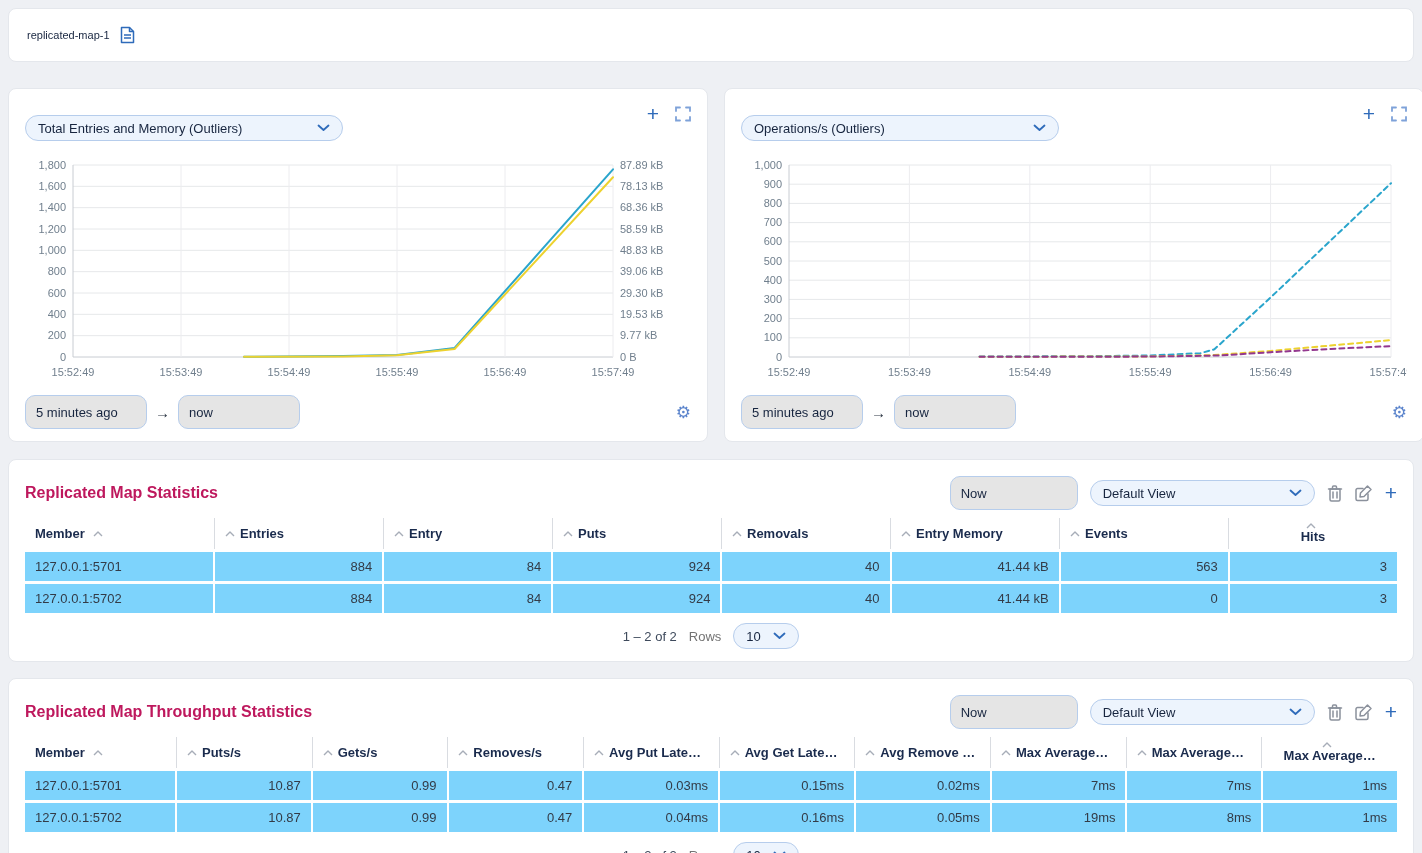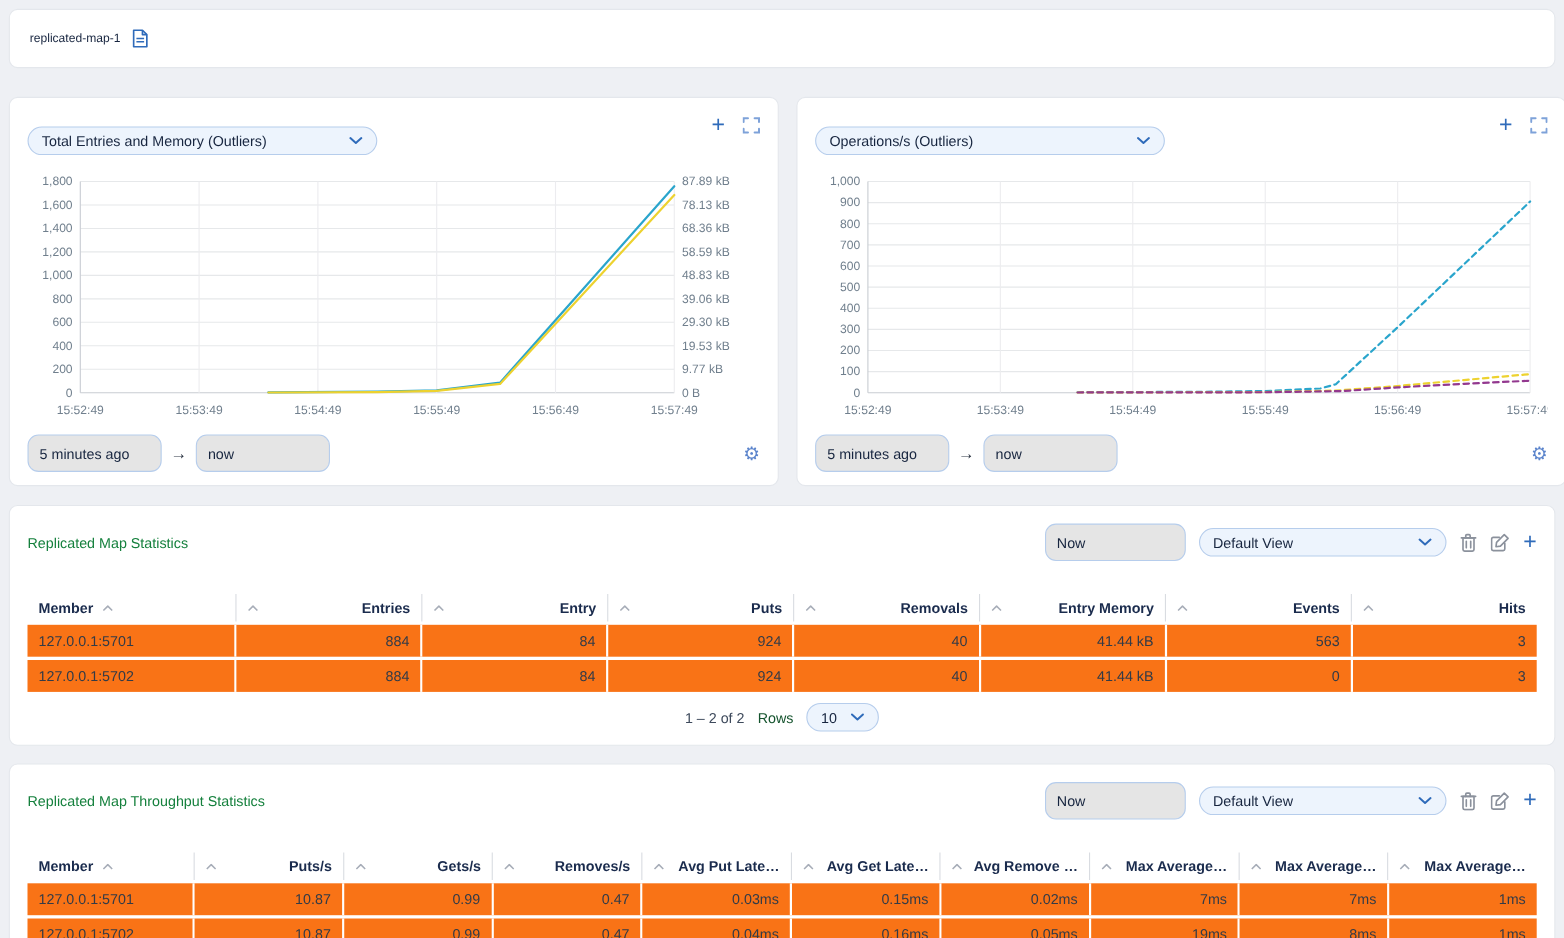--- a/index.html
+++ b/index.html
@@ -42,53 +42,53 @@
     background:#e5e5e5; border:1px solid #b6cdec; border-radius:10px;
     height:25px; width:122px; padding:16px 10px; font-size:13px; color:#17253f;
     font-family:"Liberation Sans", sans-serif; outline:none;
   }
   .arrow-glyph { margin:0 8px; color:#2b3442; font-size:15px; }
   .foot-spacer { flex:1; }
   .gear { color:#5b84cc; font-size:17px; cursor:pointer; line-height:1; }
   
   .table-card { padding:16px 16px 12px 16px; margin-bottom:16px; }
   .table-head { display:flex; align-items:center; }
-  .table-title { font-size:13px; color:#15803d; }
+  .table-title { font-size:16px; color:#be185d;font-weight:bold; }
   .table-head .spacer { flex:1; }
   .controls { display:flex; align-items:center; gap:12px; }
   .now-pill { width:128px; border-radius:10px; }
   .view-select { width:225px; border-radius:15px; cursor:pointer; }
   .icon-btn { display:inline-flex; cursor:pointer; }
   
-  .dtable { margin-top:30px; font-size:13px; }
+  .dtable { margin-top:8px; font-size:13px; }
   .tr { display:flex; }
   .th {
     font-weight:bold; color:#1a2b4d; padding:5px 10px;
     display:flex; align-items:center; border-right:1px solid #d9dce1;
   }
-  .th:last-child { border-right:none; }
-  .th.num { justify-content:space-between; }
+  .th:last-child { border-right:none;flex-direction:column; }
+  .th.num { justify-content:flex-start; }
   .caret { display:inline-flex; }
   .th.num .caret { margin-right:5px; }
   .th.mem .caret { margin-left:8px; }
   .row { display:flex; margin-top:3px; }
   .td {
-    background:#f97316; color:#333b47; padding:7px 10px;
+    background:#7dd3fc; color:#333b47; padding:7px 10px;
     display:flex; align-items:center; border-right:2px solid #fff;
   }
   .td:last-child { border-right:none; }
   .td.num { justify-content:flex-end; }
   .c-mem { width:190px; }
   .c-flex { flex:1; }
   .t2 .c-mem { width:152px; }
   .pagination {
     display:flex; align-items:center; justify-content:center;
     margin-top:10px; gap:12px; font-size:13px; color:#3e4a5c;
   }
-  .rows-label { color:#14532d; }
+  .rows-label { color:#737373; }
   .rows-pill { width:66px; border-radius:14px; cursor:pointer; color:#17253f; }
   svg text { font-family:"Liberation Sans", sans-serif; }
 </style>
 </head>
 <body>
 
 <div class="card topbar">
   <span class="topbar-title">replicated-map-1</span>
   <span class="doc-ic">
     <svg width="15" height="18" viewBox="0 0 15 18" fill="none">

